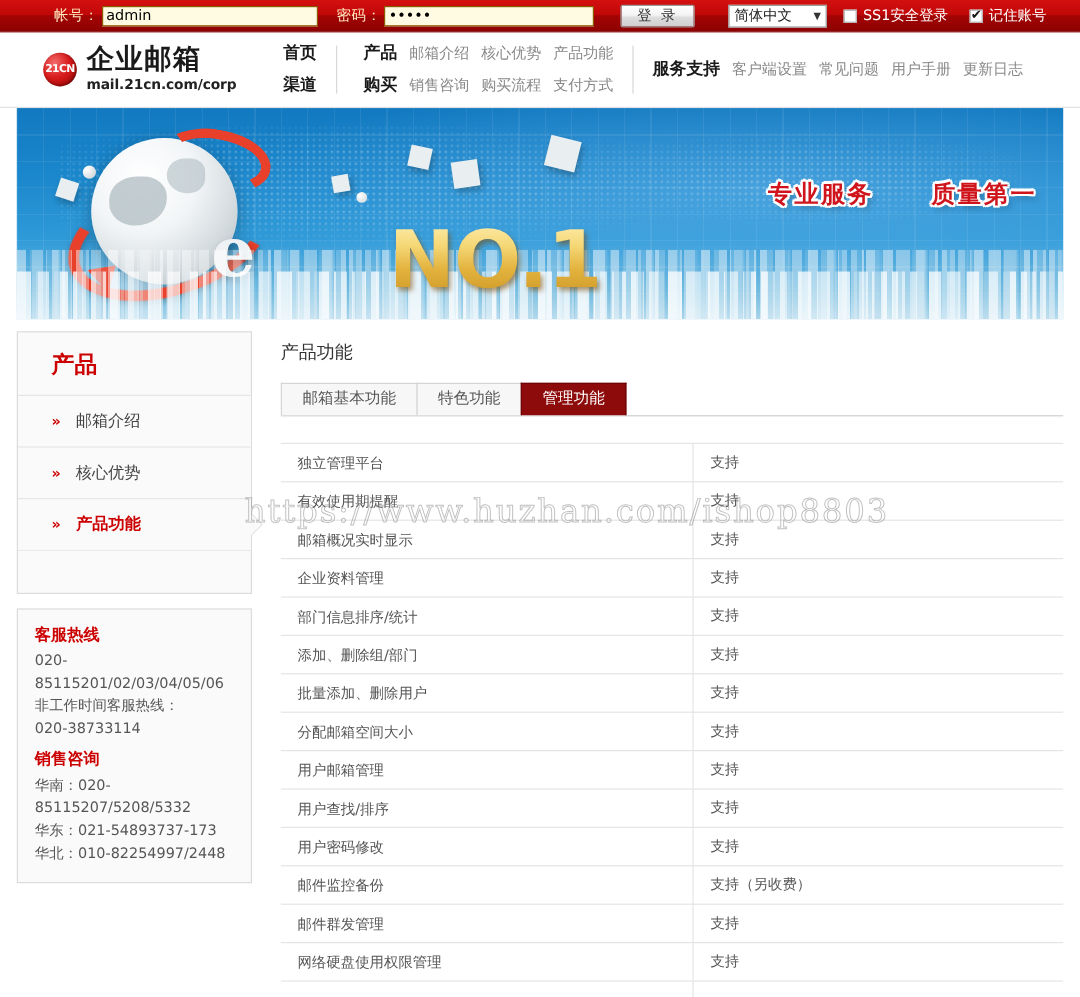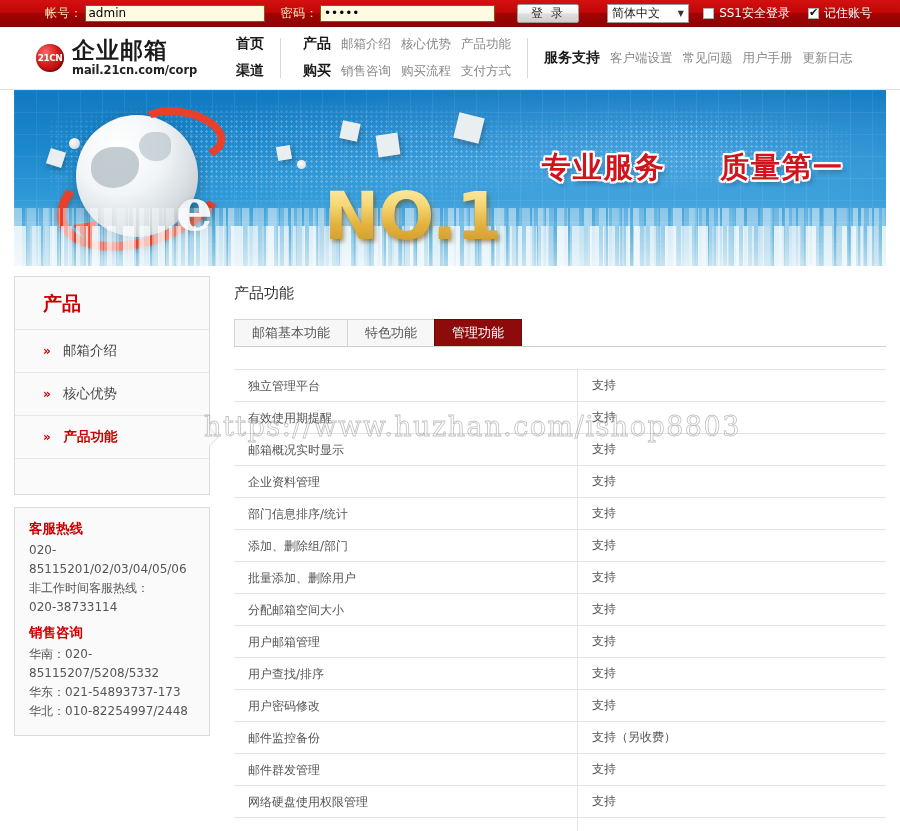--- a/index.html
+++ b/index.html
@@ -157,22 +157,22 @@
     font-size: 66px; font-weight: bold; letter-spacing: -1px;
     font-family: "DejaVu Sans","Liberation Sans",sans-serif;
     background: linear-gradient(to bottom, #fff3bd 0%, #f5d775 35%, #e3b33e 60%, #c8901f 100%);
     -webkit-background-clip: text; background-clip: text; color: transparent;
     text-shadow: 0 0 0 rgba(0,0,0,0);
     filter: drop-shadow(2px 3px 2px rgba(120,70,0,.55));
     transform: translateY(-92px);
     text-decoration: underline;
   }
   .slogan {
-    position:absolute; right: 42px; top: 58px;
-    font-size: 29px; font-weight: bold; color: #d0141c;
+    position:absolute; right: 22px; top: 58px;
+    font-size: 20px; font-weight: bold; color: #d0141c;
     letter-spacing: 2px; white-space: nowrap;
     text-shadow:
       -1.6px -1.6px 0 #fff, 1.6px -1.6px 0 #fff, -1.6px 1.6px 0 #fff, 1.6px 1.6px 0 #fff,
       0 -2px 0 #fff, 0 2px 0 #fff, -2px 0 0 #fff, 2px 0 0 #fff,
       3px 4px 5px rgba(0,0,0,.3);
   }
   .slogan .gap { display:inline-block; width: 30px; }
   .skyline {
     position:absolute; left:0; right:0; bottom:0; height: 58px;
     background:

